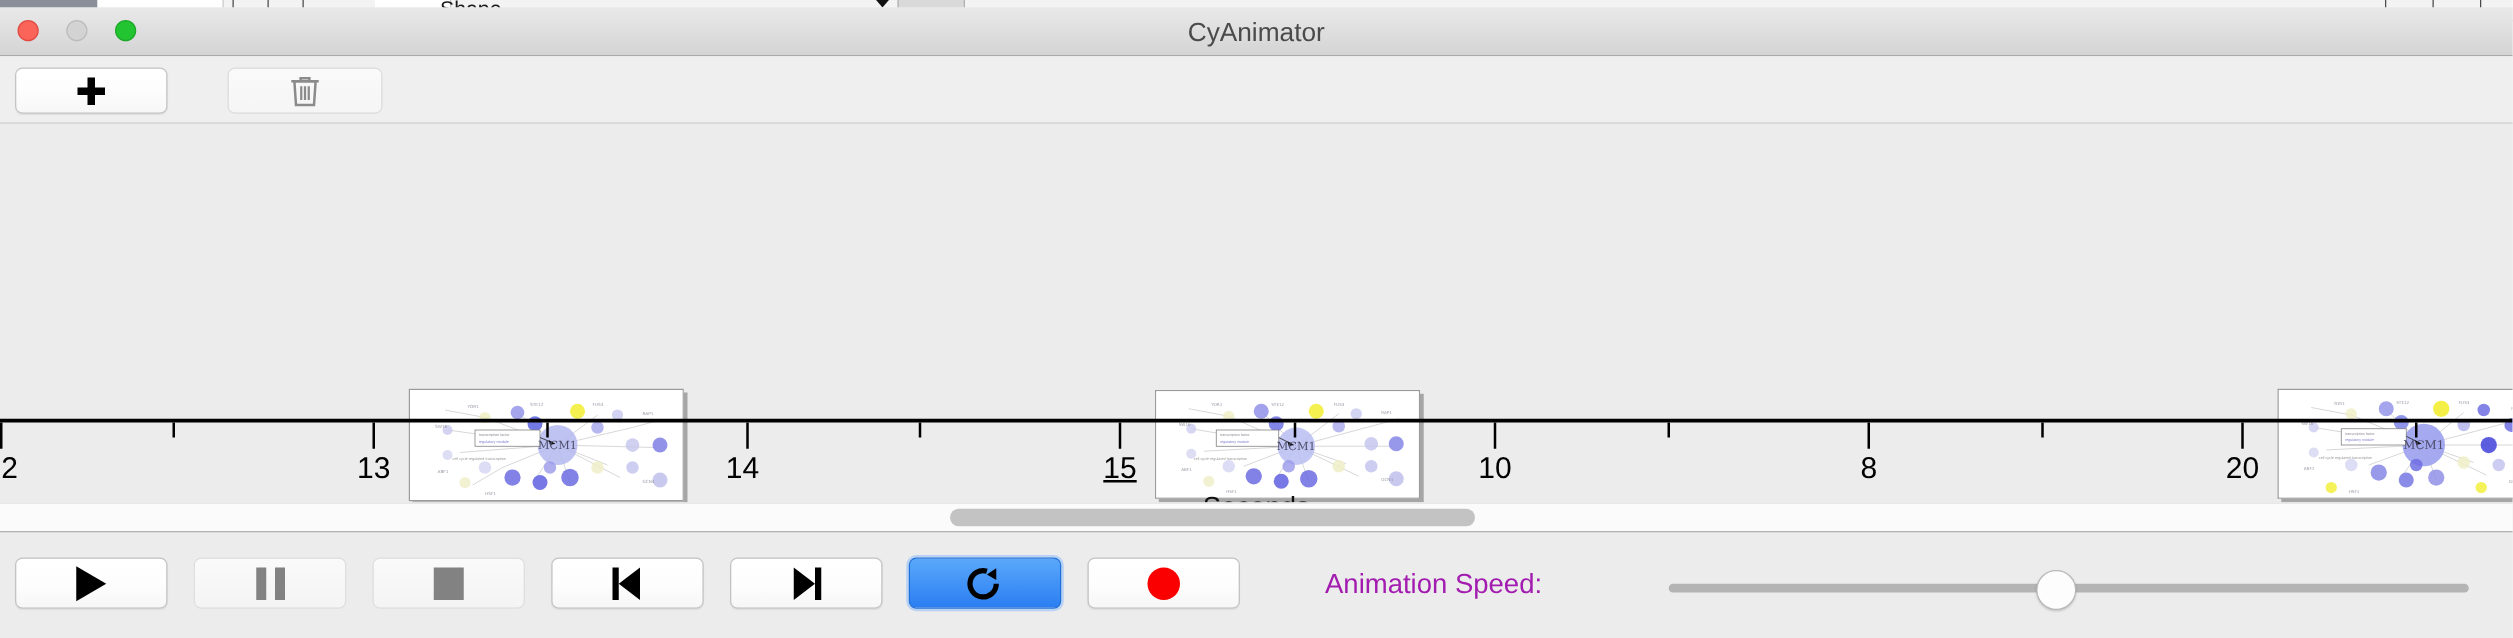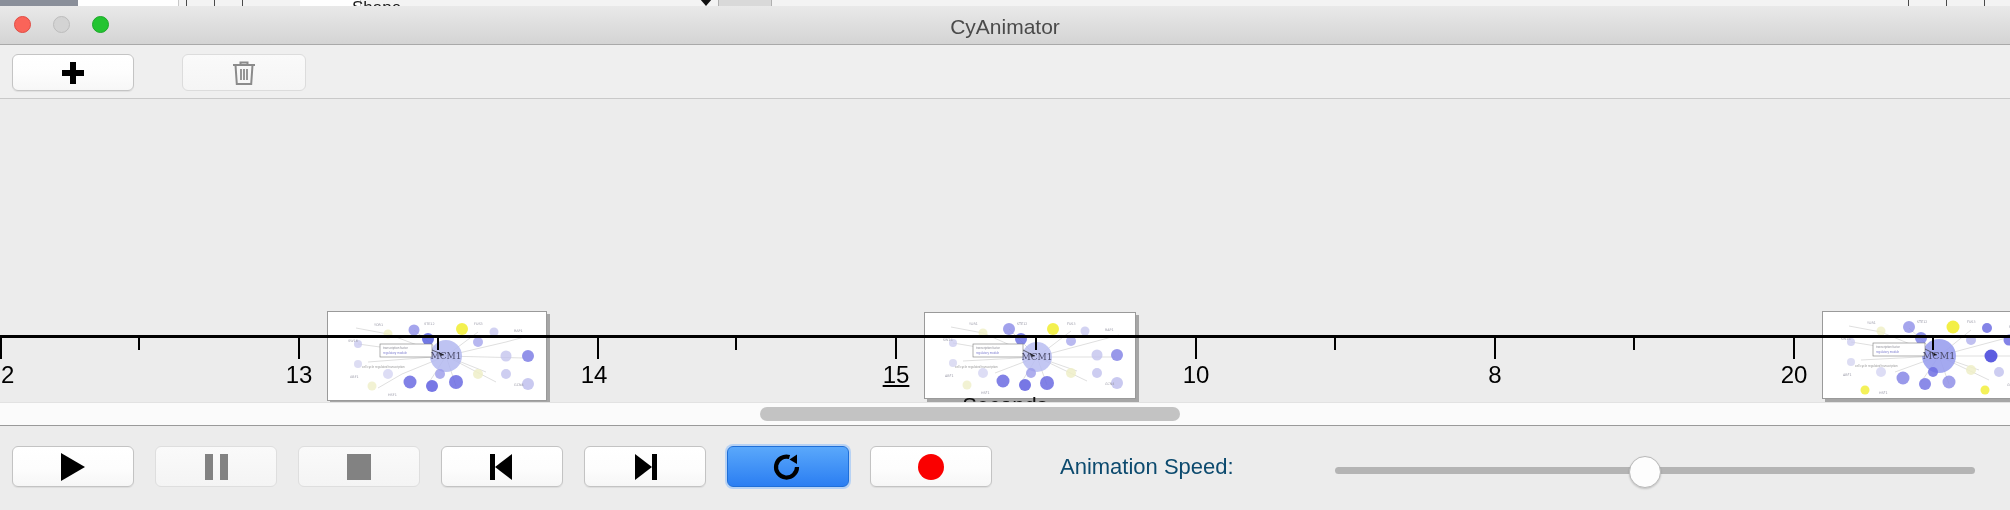--- a/index.html
+++ b/index.html
@@ -296,21 +296,21 @@
   }
   .ico-record {
     width: 26px; height: 26px; border-radius: 50%; background: #fa0000;
   }
 
   #speed-label {
     position: absolute;
     left: 1060px;
     top: 28px;
     font-size: 22px;
-    color: #0c4a6e;
+    color: #a21caf;
     font-family: "Liberation Sans", sans-serif;
   }
   #speed-slider {
     position: absolute;
     left: 1335px;
     top: 30px;
     width: 640px;
     height: 30px;
     cursor: default;
   }

